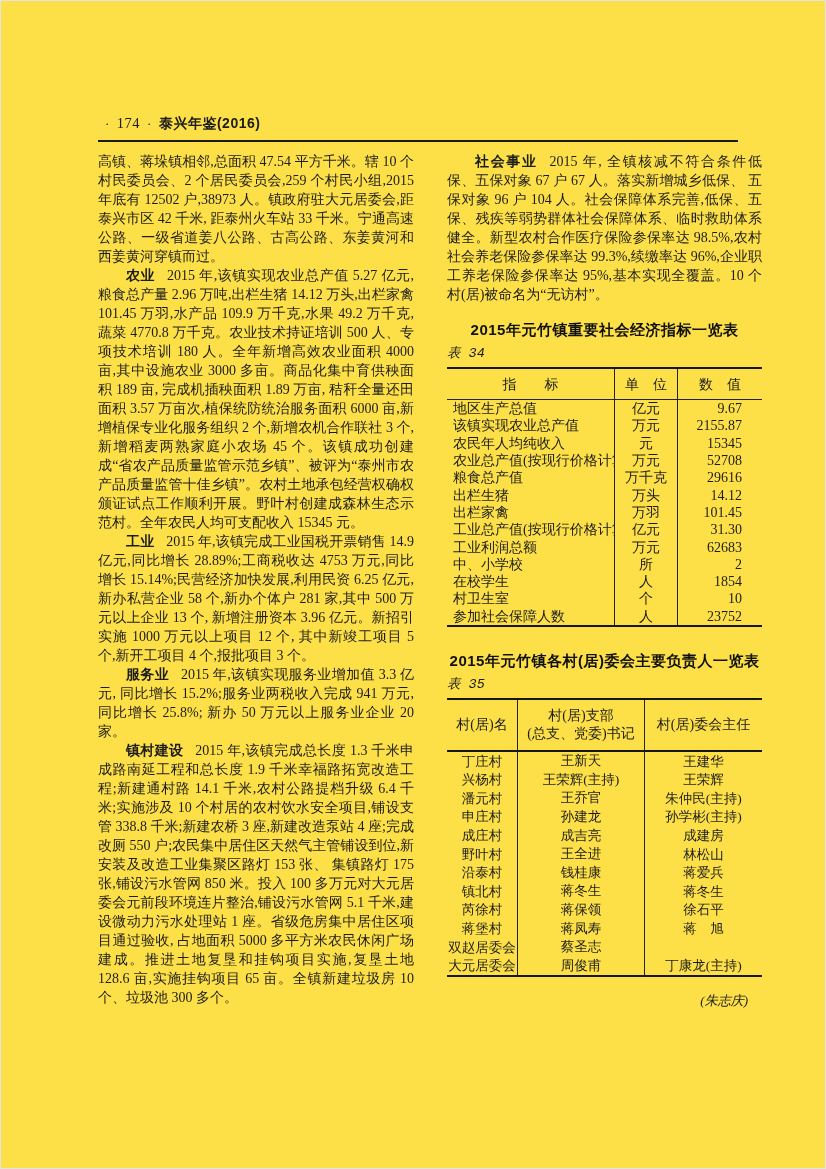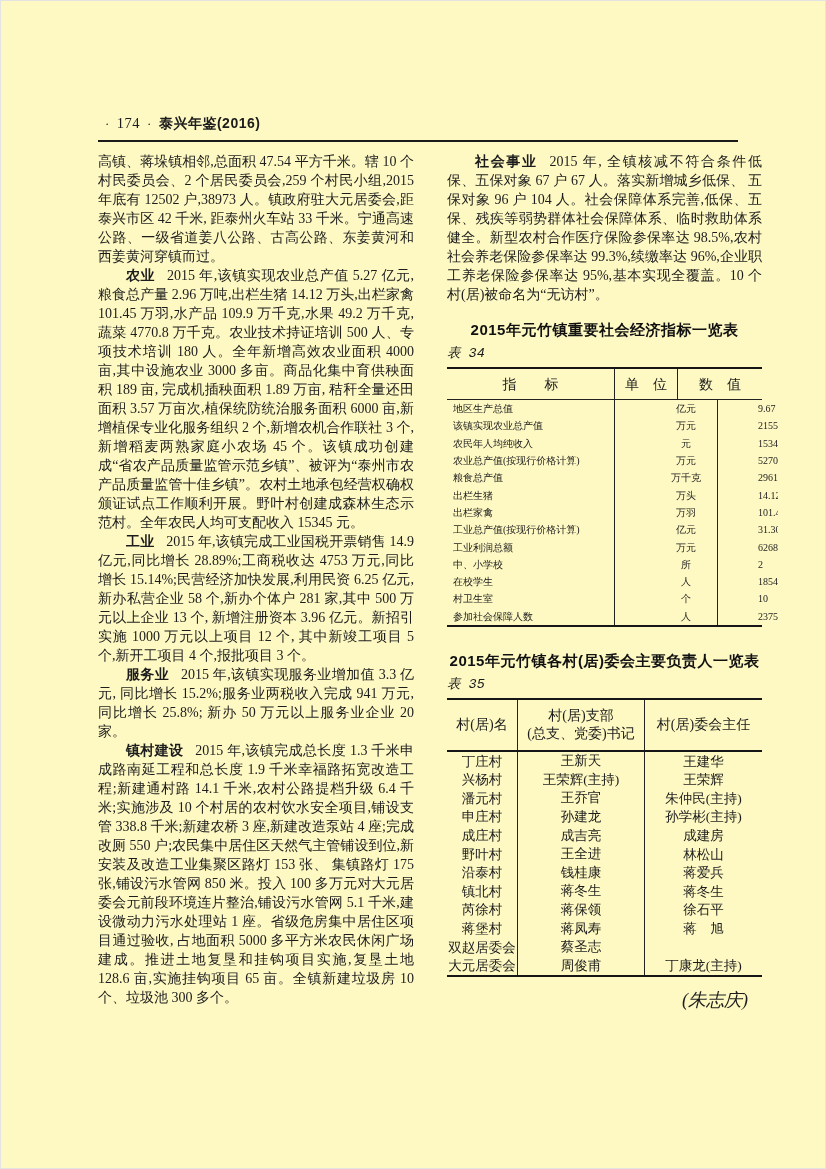--- a/index.html
+++ b/index.html
@@ -1,19 +1,19 @@
 <!DOCTYPE html>
 <html><head>
 <meta charset="utf-8">
 <style>
   * { margin:0; padding:0; box-sizing:border-box; }
   body { background:#f2f2f2; font-family:"Liberation Serif","DejaVu Serif",serif; }
   .page {
     position:relative; width:826px; height:1169px; margin:0 auto;
-    background:#fef9c3; color:#1c1c1c; border:1px solid #e3e3e3;
+    background:#fde047; color:#1c1c1c; border:1px solid #e3e3e3;
     overflow:hidden;
   }
   
   .running-head {
     position:absolute; left:97px; top:114px; width:640px;
     font-size:14px; letter-spacing:0.5px; white-space:nowrap;
   }
   .running-head .dot { font-size:13px; margin:0 7px; }
   .running-head .pageno { font-size:14.5px; }
   .running-head .book {
@@ -40,35 +40,35 @@
     font-weight:700; font-size:15px; text-align:center; text-indent:0;
     color:#111; letter-spacing:0.5px;
   }
   .tbl-label { font-style:italic; font-size:13.5px; margin-top:5px; text-indent:0;font-family:Liberation Mono, monospace; }
   .tbl { border-top:2.5px solid #161616; border-bottom:2.5px solid #161616; margin-top:4px; }
   .trow { display:flex; align-items:center; }
   .cell { overflow:hidden; white-space:nowrap; }
 
   
   .t34 .thead { height:31px; border-bottom:1px solid #222; font-size:14px; }
-  .t34 .trow.data { height:17.3px; font-size:10px;gap:40px; }
+  .t34 .trow.data { height:17.3px; font-size:14px; }
   .t34 .c1 { flex:0 0 168px; padding-left:6px; border-right:1px solid #222; height:100%; display:flex; align-items:center; }
   .t34 .thead .c1 { justify-content:center; padding-left:0; }
   .t34 .c2 { flex:0 0 63px; text-align:center; border-right:1px solid #222; height:100%; display:flex; align-items:center; justify-content:center; }
   .t34 .c3 { flex:1; text-align:right; padding-right:20px; }
   .t34 .thead .c3 { text-align:center; padding-right:0; }
 
   
   .t35 .thead { height:52px; border-bottom:2px solid #161616; font-size:14px; }
   .t35 .trow.data { height:18.6px; font-size:13.5px; }
   .t35 .v1 { flex:0 0 71px;  border-right:1px solid #222; height:100%; display:flex; align-items:center; justify-content:center; }
   .t35 .v2 { flex:0 0 127px; border-right:1px solid #222; height:100%; display:flex; align-items:center; justify-content:center; text-align:center; white-space:pre-line; line-height:18px; }
   .t35 .v3 { flex:1; text-align:center; }
 
-  .signature { text-align:right; padding-right:14px; font-style:italic; font-size:18px; margin-top:14px; }
+  .signature { text-align:right; padding-right:14px; font-style:italic; font-size:13px; margin-top:14px; }
   .mt16 { margin-top:16px; }
   .mt24 { margin-top:24px; }
 </style>
 </head>
 <body>
 
 <div class="page">
 
   <div class="running-head">
     <span class="dot">·</span><span class="pageno">174</span><span class="dot">·</span><span class="book">泰兴年鉴(2016)</span>

